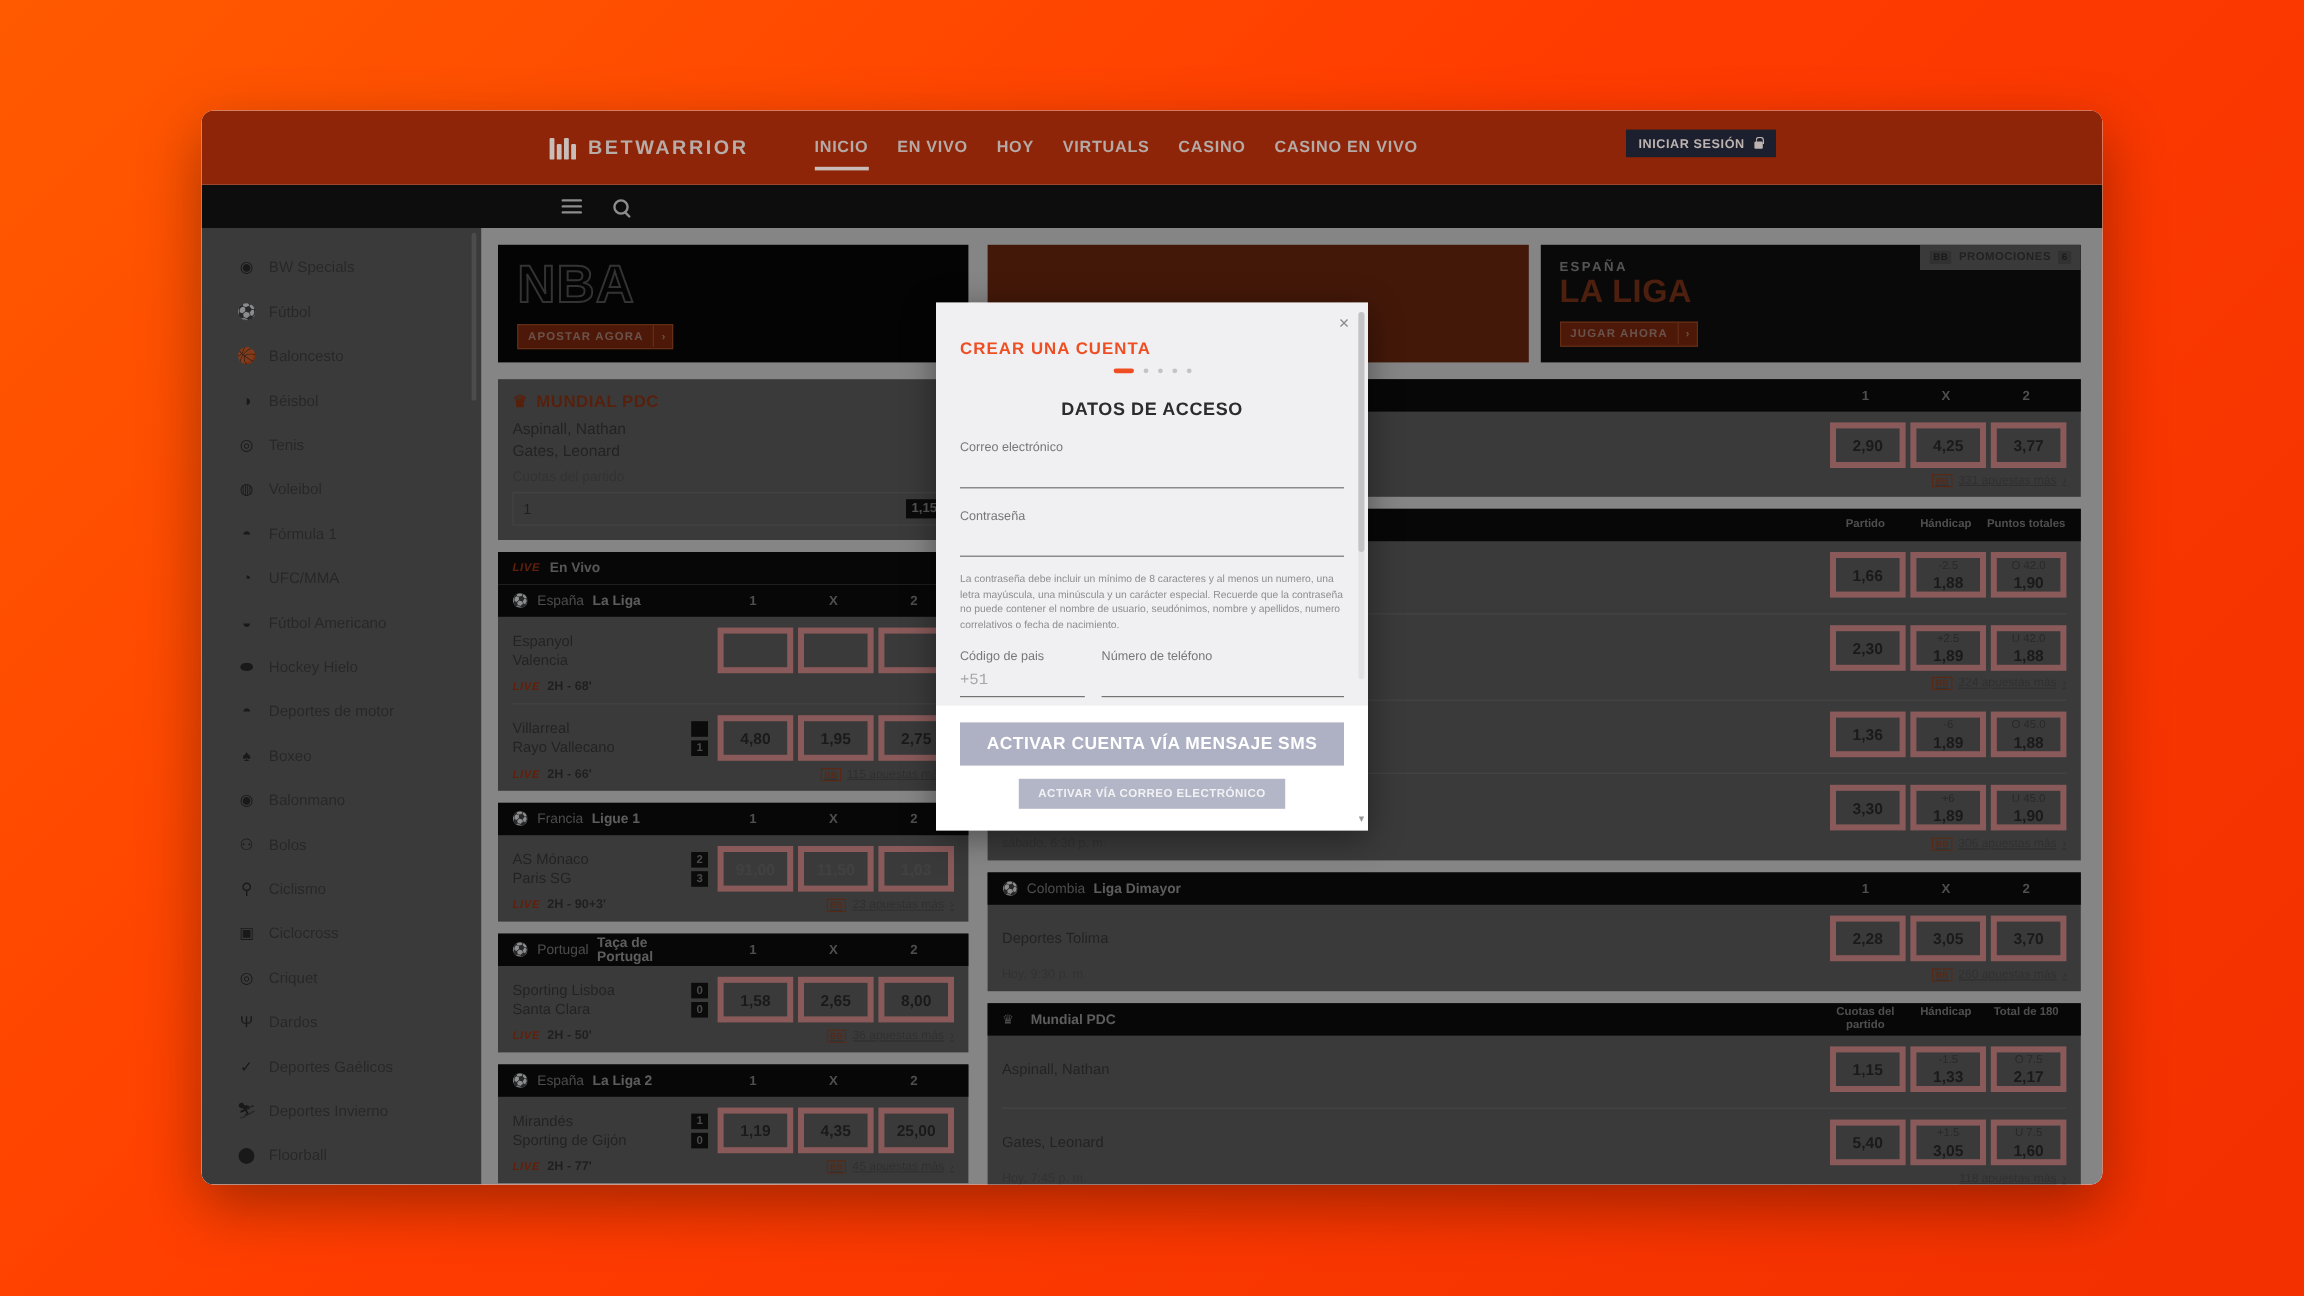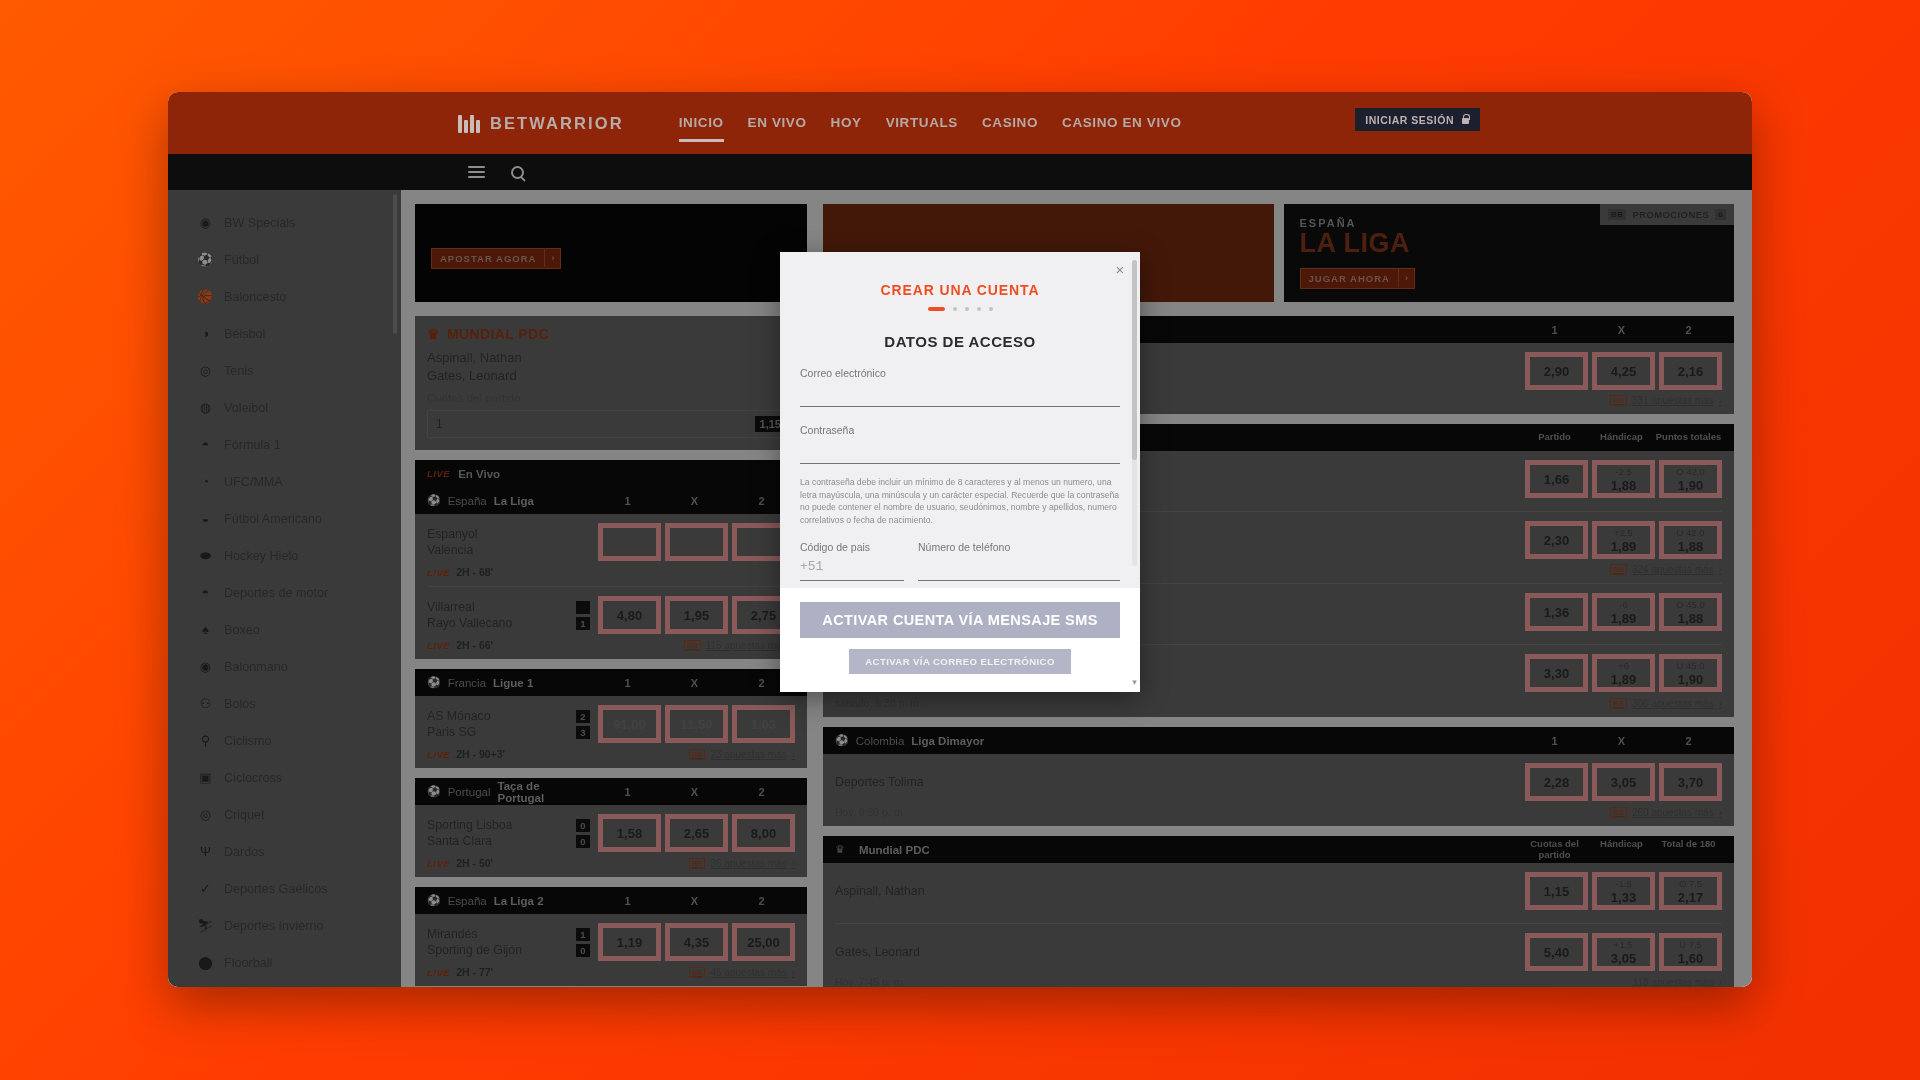--- a/index.html
+++ b/index.html
@@ -215,21 +215,21 @@
     top: 62px; width: 360px; height: 440px;
     background: #f0f0f2; display: flex; flex-direction: column;
     box-shadow: 0 6px 26px rgba(0,0,0,.4);
   }
   .modal-close {
     position: absolute; right: 12px; top: 10px; width: 16px; height: 16px;
     color: #8b8b8b; font-size: 15px; line-height: 16px; text-align: center; cursor: pointer;
   }
   .modal-scrollarea { flex: 1; overflow: hidden; position: relative; padding: 30px 20px 0; }
   .modal-title {
-    text-align: center; color: #ef4e23; font-size: 14px; font-weight: bold; letter-spacing: .9px;
+    color: #ef4e23; font-size: 14px; font-weight: bold; letter-spacing: .9px;
   }
   .steps { display: flex; justify-content: center; gap: 8px; margin-top: 9px; align-items: center; }
   .steps i { width: 4px; height: 4px; border-radius: 50%; background: #c3c3c6; display: block; }
   .steps i.on { width: 17px; height: 4px; border-radius: 2px; background: #ef4e23; }
   .modal-sub {
     text-align: center; color: #2c2c2c; font-size: 15px; font-weight: bold;
     letter-spacing: .5px; margin-top: 22px;
   }
   .field { margin-top: 17px; }
   .field label { display: block; color: #777; font-size: 10.5px; }
@@ -398,20 +398,21 @@
           </div>
         <div class="side-scroll"></div>
       </aside>
 
       <div class="content">
 
         <div class="col-left">
 
           <div class="promo-row">
             <div class="promo nba">
+              <div class="big">NBA</div>
               <div class="promo-cta">
                 <span>APOSTAR AGORA</span>
                 <b>›</b>
               </div>
             </div>
           </div>
 
           <div class="pdc-card">
             <div class="pdc-title">
               <span>♛</span>
@@ -659,21 +660,21 @@
                     <div></div>
                   </div>
                   <div class="odds">
                     <div class="odd">
                       <span>2,90</span>
                     </div>
                     <div class="odd">
                       <span>4,25</span>
                     </div>
                     <div class="odd">
-                      <span>2,16</span>
+                      <span>3,77</span>
                     </div>
                   </div>
                 </div>
                 <div class="m-foot">
                   <span class="m-time soft"></span>
                   <a class="more" href="#">
                     <span class="bw">BB</span>
                     <span>331 apuestas más</span>
                     <span>›</span>
                   </a>

